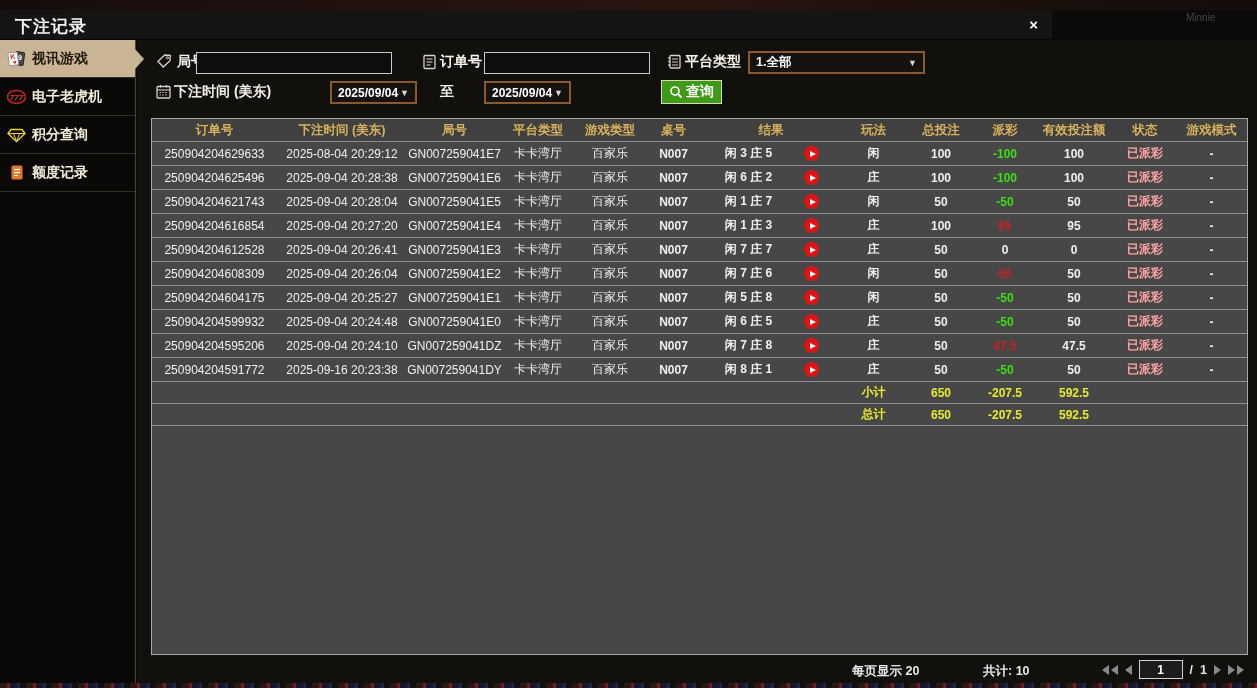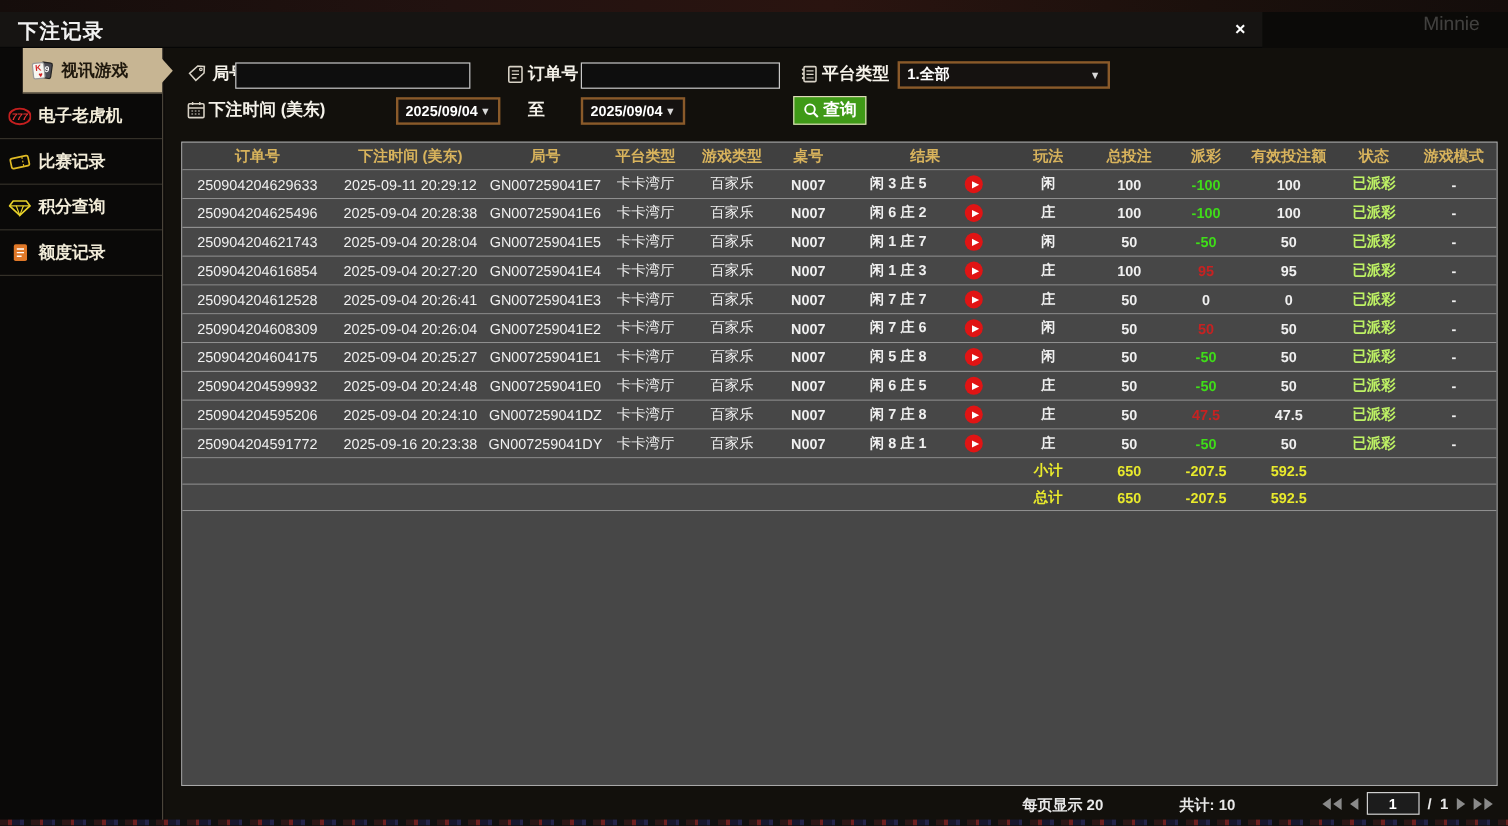--- a/index.html
+++ b/index.html
@@ -10,27 +10,27 @@
   .top-strip { position:absolute; left:0; top:0; width:1257px; height:10px;
     background:linear-gradient(90deg,#150d0b,#221210 30%,#2a1410 55%,#1b100c 80%,#140d0b); }
   .bottom-strip { position:absolute; left:0; bottom:0; width:1257px; height:5px;
     background:repeating-linear-gradient(90deg,#2c1616 0 7px,#6e2020 7px 10px,#17172e 10px 17px,#24244a 17px 20px,#101010 20px 26px); }
 
   
   .titlebar { position:absolute; left:0; top:10px; width:1052px; height:30px; background:#161412; border-bottom:1px solid #060606; }
   .title { position:absolute; left:15px; top:5px; color:#f2f2f2; font-size:17px; font-weight:bold; letter-spacing:1px; }
   .close-btn { position:absolute; right:14px; top:6px; color:#fff; font-size:15px; font-weight:bold; cursor:pointer; line-height:18px; }
 
-  .bg-remnant { position:absolute; color:#fff; font-size:16px; pointer-events:none; }
+  .bg-remnant { position:absolute; color:#fff; font-size:10px; pointer-events:none; }
 
   
   .sidebar { position:absolute; left:0; top:40px; width:136px; height:648px; background:#0a0908; border-right:1px solid #4a443a; }
   .menu-item { position:relative; height:38px; border-bottom:1px solid #343028; display:flex; align-items:center; padding-left:7px; gap:6px;
     color:#f2ecd9; font-size:14px; font-weight:bold; cursor:pointer; }
-  .menu-item.active { background:#c7b593; color:#1f180d;margin-left:19px; }
+  .menu-item.active { background:#c7b593; color:#1f180d; }
   .menu-item.active::after { content:""; position:absolute; right:-9px; top:50%; margin-top:-10px; z-index:5;
     border-left:9px solid #c7b593; border-top:10px solid transparent; border-bottom:10px solid transparent; }
   .mi-icon { width:19px; height:18px; display:flex; align-items:center; justify-content:center; flex:none; }
 
   
   .main { position:absolute; left:137px; top:40px; width:1120px; height:648px; background:#12100c; }
 
   .f-label { position:absolute; color:#f5f2ea; font-size:14px; font-weight:bold; white-space:nowrap; }
   .f-icon  { position:absolute; width:17px; height:17px; }
   .txt-input { position:absolute; height:22px; background:#0e0e0e; border:1px solid #c8c8c8; color:#eee; font-size:12px; padding:0 5px;
@@ -48,21 +48,21 @@
   .trow  { display:flex; height:24px; background:#474747; border-bottom:1px solid #8f8f8f; flex:none; }
   .trow.sumrow { height:22px; }
   .tfill { flex:1; background:#474747; }
   .tc { display:flex; align-items:center; justify-content:center; font-size:12px; color:#f0f0f0; overflow:hidden; white-space:nowrap; }
   .tc.h { color:#d8b35c; font-weight:bold; font-size:12.5px; }
   .c0{width:125px}.c1{width:130px}.c2{width:95px}.c3{width:72px}.c4{width:72px}.c5{width:55px}
   .c6{width:140px}.c7{width:65px}.c8{width:70px}.c9{width:58px}.c10{width:80px}.c11{width:62px}.c12{flex:1}
   .lead{width:689px}
   .cell-table_no,.cell-play,.cell-bet,.cell-valid,.cell-payout,.cell-status,.cell-mode { font-weight:bold; }
   .neg{color:#3fdd18}.pos{color:#c62222}.zero{color:#f0f0f0}
-  .cell-status{color:#bef264}
+  .cell-status{color:#fca5a5}
   .ylw{color:#e9ea2c; font-weight:bold;}
   .result-cell{justify-content:flex-start;}
   .result-text{width:95px; text-align:center; font-weight:bold;}
   .play-btn{width:15px;height:15px;border-radius:50%;background:#e01414;display:flex;align-items:center;justify-content:center;cursor:pointer;margin-left:8px;flex:none;}
   .play-tri{width:0;height:0;border-left:6px solid #fff;border-top:3.5px solid transparent;border-bottom:3.5px solid transparent;margin-left:2px;}
 
   
   .pagebar { position:absolute; left:14px; top:618px; width:1097px; height:26px; color:#e8e8e8; font-size:12.5px; }
   .pg-size { position:absolute; left:701px; top:5px; font-weight:bold; }
   .pg-total { position:absolute; left:832px; top:5px; font-weight:bold; }
@@ -105,31 +105,20 @@
       <span>视讯游戏</span>
     </div>
     <div class="menu-item">
       <span class="mi-icon">
         <svg width="19" height="16" viewBox="0 0 19 16">
           <ellipse cx="9.5" cy="8" rx="9" ry="6.5" fill="none" stroke="#c41f1f" stroke-width="1.6"></ellipse>
           <text x="9.5" y="11" font-size="8" font-weight="bold" font-style="italic" fill="#e33" text-anchor="middle">777</text>
         </svg>
       </span>
       <span>电子老虎机</span>
-    </div>
-    <div class="menu-item">
-      <span class="mi-icon">
-        <svg width="19" height="16" viewBox="0 0 19 16">
-          <g transform="rotate(-12 9 8)">
-            <rect x="2" y="4" width="15" height="8.5" rx="1.5" fill="none" stroke="#e0bb24" stroke-width="1.4"></rect>
-            <line x1="12" y1="4.5" x2="12" y2="12" stroke="#e0bb24" stroke-width="1" stroke-dasharray="1.5 1.5"></line>
-          </g>
-        </svg>
-      </span>
-      <span>比赛记录</span>
     </div>
     <div class="menu-item">
       <span class="mi-icon">
         <svg width="19" height="16" viewBox="0 0 19 16">
           <polygon points="4,2.5 15,2.5 18,6.5 9.5,14.5 1,6.5" fill="none" stroke="#e8d22a" stroke-width="1.4"></polygon>
           <polyline points="1,6.5 18,6.5" stroke="#e8d22a" stroke-width="1"></polyline>
           <polyline points="6.5,6.5 9.5,14.5 12.5,6.5" fill="none" stroke="#e8d22a" stroke-width="1"></polyline>
         </svg>
       </span>
       <span>积分查询</span>
@@ -228,21 +217,21 @@
           <div class="tc h c7">玩法</div>
           <div class="tc h c8">总投注</div>
           <div class="tc h c9">派彩</div>
           <div class="tc h c10">有效投注额</div>
           <div class="tc h c11">状态</div>
           <div class="tc h c12">游戏模式</div>
         </div>
       <div style="display:flex;flex-direction:column;flex:1;">
           <div class="trow">
             <div class="tc c0 cell-order">250904204629633</div>
-            <div class="tc c1 cell-time">2025-09-11 20:29:12</div>
+            <div class="tc c1 cell-time">2025-08-04 20:29:12</div>
             <div class="tc c2 cell-round">GN007259041E7</div>
             <div class="tc c3 cell-platform">卡卡湾厅</div>
             <div class="tc c4 cell-game">百家乐</div>
             <div class="tc c5 cell-table_no">N007</div>
             <div class="tc c6 result-cell">
               <div class="result-text">闲 3 庄 5</div>
               <div class="play-btn">
                 <div class="play-tri"></div>
               </div>
             </div>

